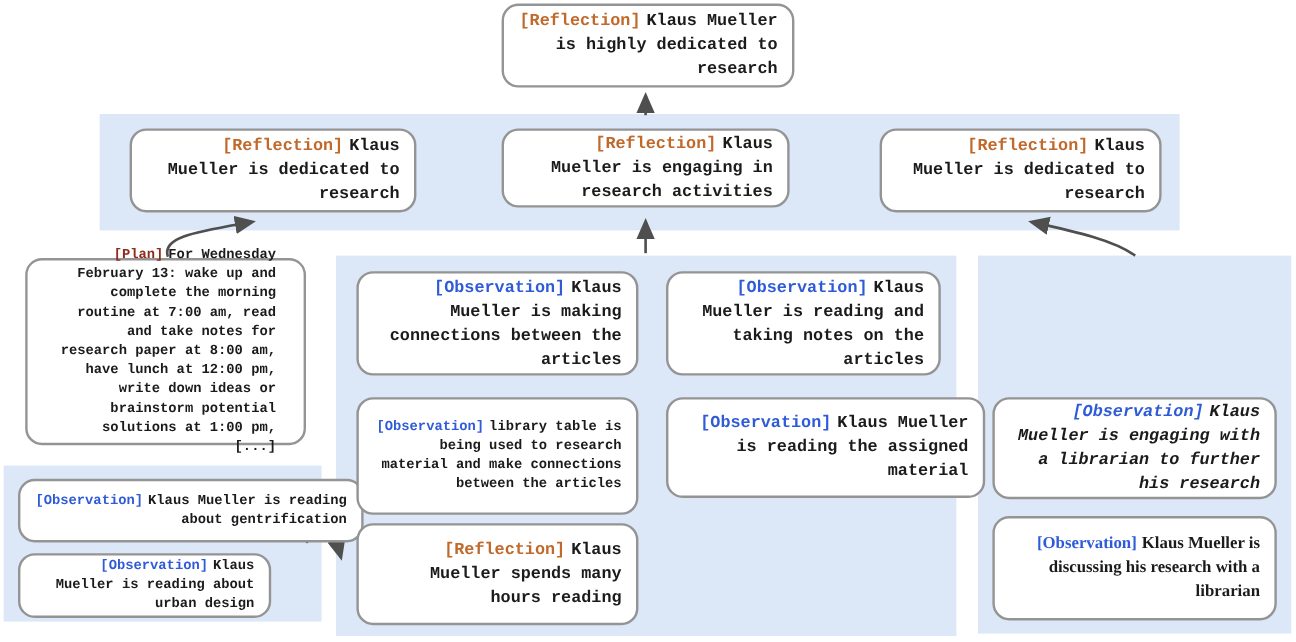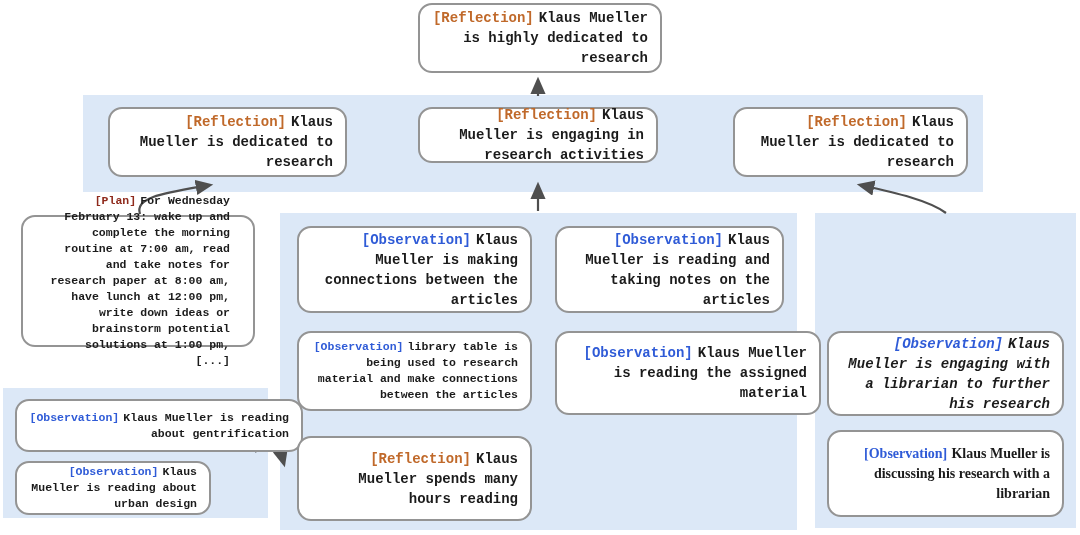--- a/index.html
+++ b/index.html
@@ -82,45 +82,45 @@
     </g>
   </svg>
 
   <div class="node" style="left:418px;top:3px;width:244px;height:70px;">
     <p><span class="tag tag-reflection">[Reflection]</span><span>Klaus Mueller is highly dedicated to research</span></p>
   </div>
 
   <div class="node" style="left:108px;top:107px;width:239px;height:70px;">
     <p><span class="tag tag-reflection">[Reflection]</span><span>Klaus Mueller is dedicated to research</span></p>
   </div>
-  <div class="node" style="left:418px;top:107px;width:240px;height:56px;padding-left:20px;">
+  <div class="node" style="left:418px;top:107px;width:240px;height:66px;padding-left:20px;">
     <p><span class="tag tag-reflection">[Reflection]</span><span>Klaus Mueller is engaging in research activities</span></p>
   </div>
   <div class="node" style="left:733px;top:107px;width:235px;height:70px;">
     <p><span class="tag tag-reflection">[Reflection]</span><span>Klaus Mueller is dedicated to research</span></p>
   </div>
 
-  <div class="node sm" style="left:21px;top:215px;width:234px;height:132px;padding:4px 23px;">
+  <div class="node sm" style="left:21px;top:215px;width:234px;height:156px;padding:4px 23px;">
     <p><span class="tag tag-plan">[Plan]</span><span>For Wednesday February 13: wake up and complete the morning routine at 7:00 am, read and take notes for research paper at 8:00 am, have lunch at 12:00 pm, write down ideas or brainstorm potential solutions at 1:00 pm, [...]</span></p>
   </div>
 
   <div class="node sm" style="left:15px;top:399px;width:288px;height:53px;">
     <p><span class="tag tag-observation">[Observation]</span><span>Klaus Mueller is reading about gentrification</span></p>
   </div>
-  <div class="node sm" style="left:15px;top:461px;width:196px;height:54px;">
+  <div class="node sm" style="left:15px;top:461px;width:211px;height:54px;">
     <p><span class="tag tag-observation">[Observation]</span><span>Klaus Mueller is reading about urban design</span></p>
   </div>
 
   <div class="node" style="left:555px;top:226px;width:229px;height:87px;">
     <p><span class="tag tag-observation">[Observation]</span><span>Klaus Mueller is reading and taking notes on the articles</span></p>
   </div>
   <div class="node" style="left:297px;top:226px;width:235px;height:87px;">
     <p><span class="tag tag-observation">[Observation]</span><span>Klaus Mueller is making connections between the articles</span></p>
   </div>
-  <div class="node sm" style="left:297px;top:331px;width:235px;height:80px;">
+  <div class="node sm" style="left:297px;top:331px;width:235px;height:98px;">
     <p><span class="tag tag-observation">[Observation]</span><span>library table is being used to research material and make connections between the articles</span></p>
   </div>
   <div class="node" style="left:555px;top:331px;width:266px;height:84px;">
     <p><span class="tag tag-observation">[Observation]</span><span>Klaus Mueller is reading the assigned material</span></p>
   </div>
   <div class="node" style="left:297px;top:436px;width:235px;height:85px;">
     <p><span class="tag tag-reflection">[Reflection]</span><span>Klaus Mueller spends many hours reading</span></p>
   </div>
 
   <div class="node" style="left:827px;top:331px;width:237px;height:85px;font-style:italic;">

